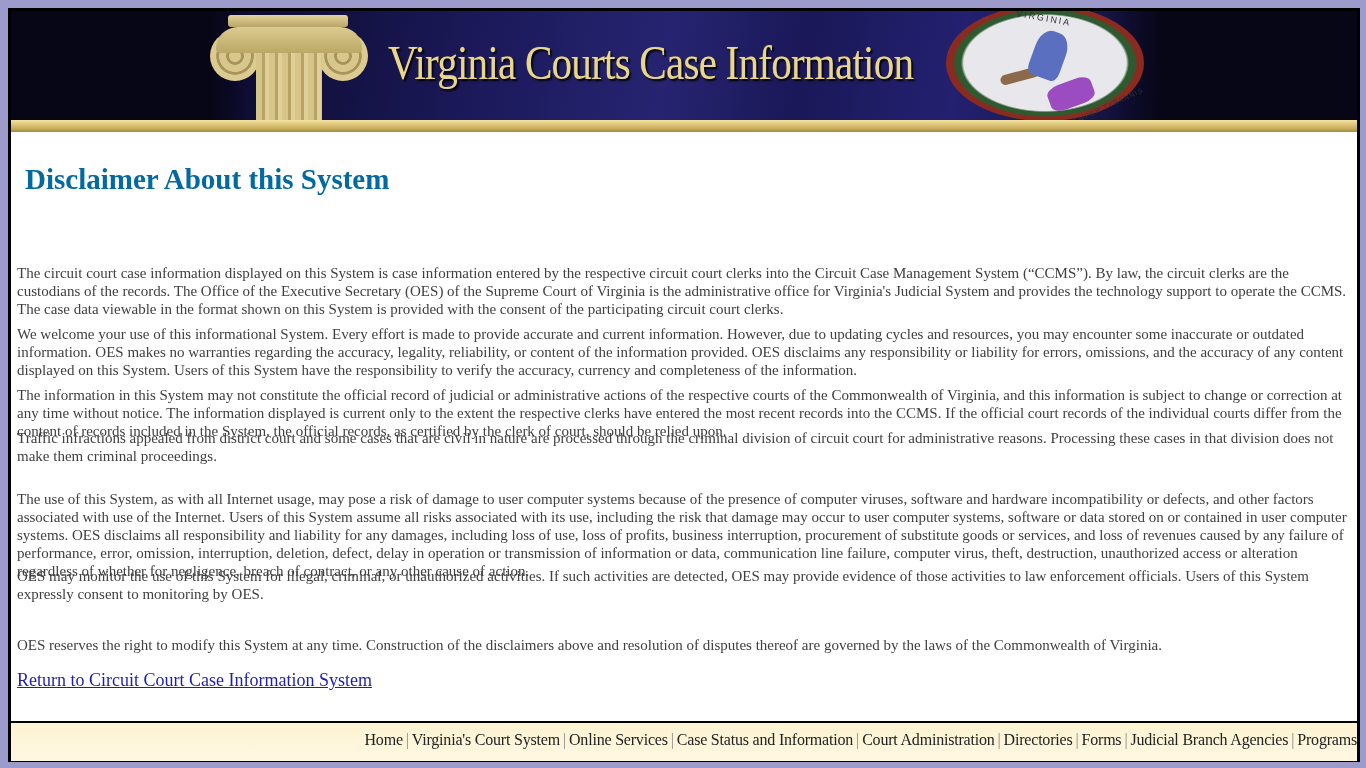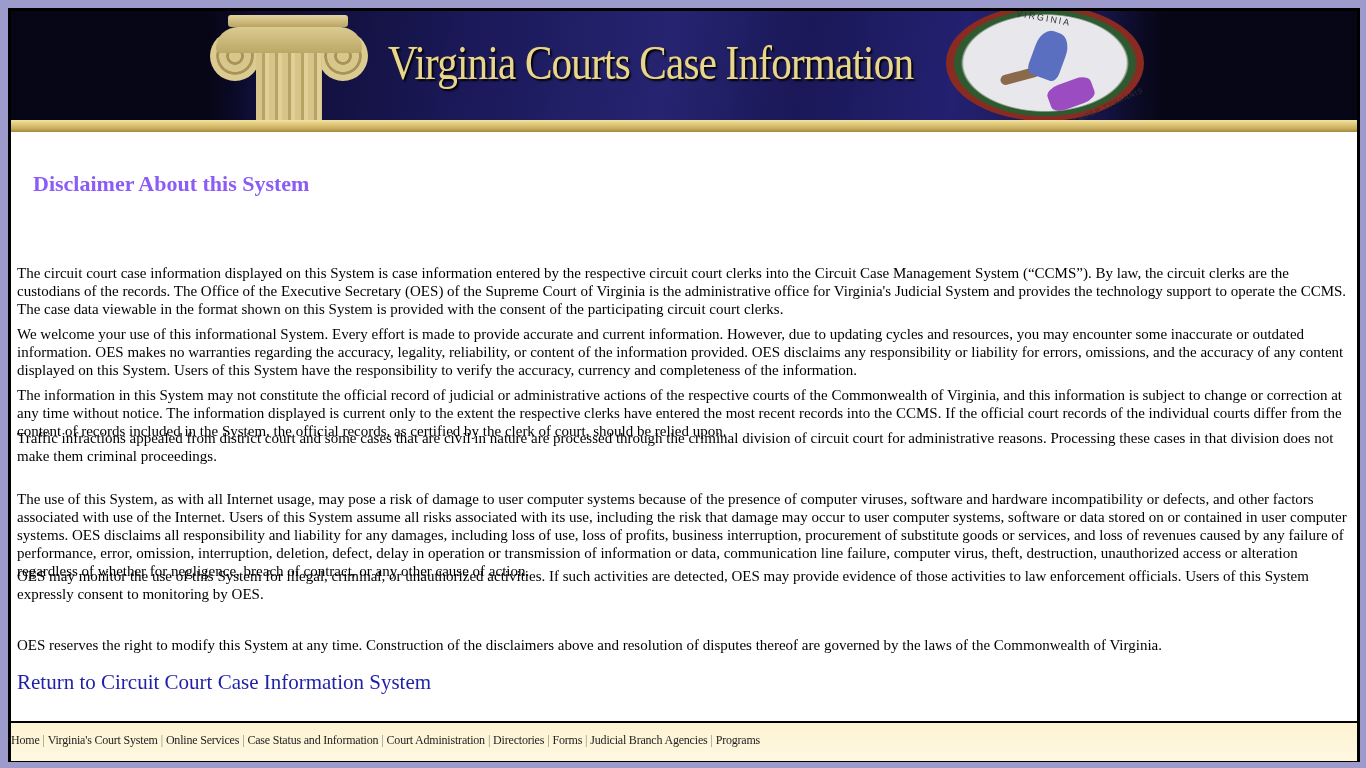--- a/index.html
+++ b/index.html
@@ -72,42 +72,42 @@
   .seal .text-top { position: absolute; left: 78px; top: 2px; font-size: 9px; color: #333; font-family: "Liberation Sans", sans-serif; letter-spacing: 2px; transform: rotate(10deg); }
   .seal .text-bot { position: absolute; left: 110px; top: 96px; font-size: 7px; color: #333; font-family: "Liberation Sans", sans-serif; letter-spacing: 1px; transform: rotate(-25deg); }
 
   .gold-bar {
     position: absolute; left: 0; top: 109px; width: 1346px; height: 12px;
     background: linear-gradient(#f3e2a2 0%, #e2cc80 30%, #c9ae5e 70%, #a48a42 100%);
   }
 
   .content { position: absolute; left: 6px; top: 121px; width: 1334px; }
   .page-title {
-    margin: 16px; position: absolute; top: 23px; left: 0;
-    font-size: 22px; font-weight: bold; color: #8b5cf6;
+    margin: 8px; position: absolute; top: 23px; left: 0;
+    font-size: 29px; font-weight: bold; color: #0369a1;
     font-family: "Liberation Serif", serif;
   }
   .para {
     position: absolute; left: 0; width: 1334px; margin: 0;
-    font-size: 15px; line-height: 18px; color: #000000;
+    font-size: 15px; line-height: 18px; color: #404040;
     font-family: "Liberation Serif", serif;
   }
   .return-link {
     position: absolute; left: 0; top: 538px;
-    font-size: 21px; color: #1f1fa8; 
+    font-size: 18px; color: #1f1fa8; text-decoration: underline;
     font-family: "Liberation Serif", serif; cursor: pointer;
   }
 
   .footer {
     position: absolute; left: 0; top: 710px; width: 1346px; height: 38px;
     border-top: 2px solid #000;
     background: linear-gradient(#fdf3d2, #fff8e1);
-    text-align: left;
+    text-align: right;
     font-family: "Liberation Serif", serif;
-    font-size: 12px; line-height: 34px; color: #222;
+    font-size: 16px; line-height: 34px; color: #222;
     letter-spacing: -0.2px;
   }
   .footer a { color: #222; text-decoration: none; cursor: pointer; }
   .footer .sep { color: #888; margin: 0 3px; }
 </style>
 </head>
 <body>
 
 <div class="frame">
 

